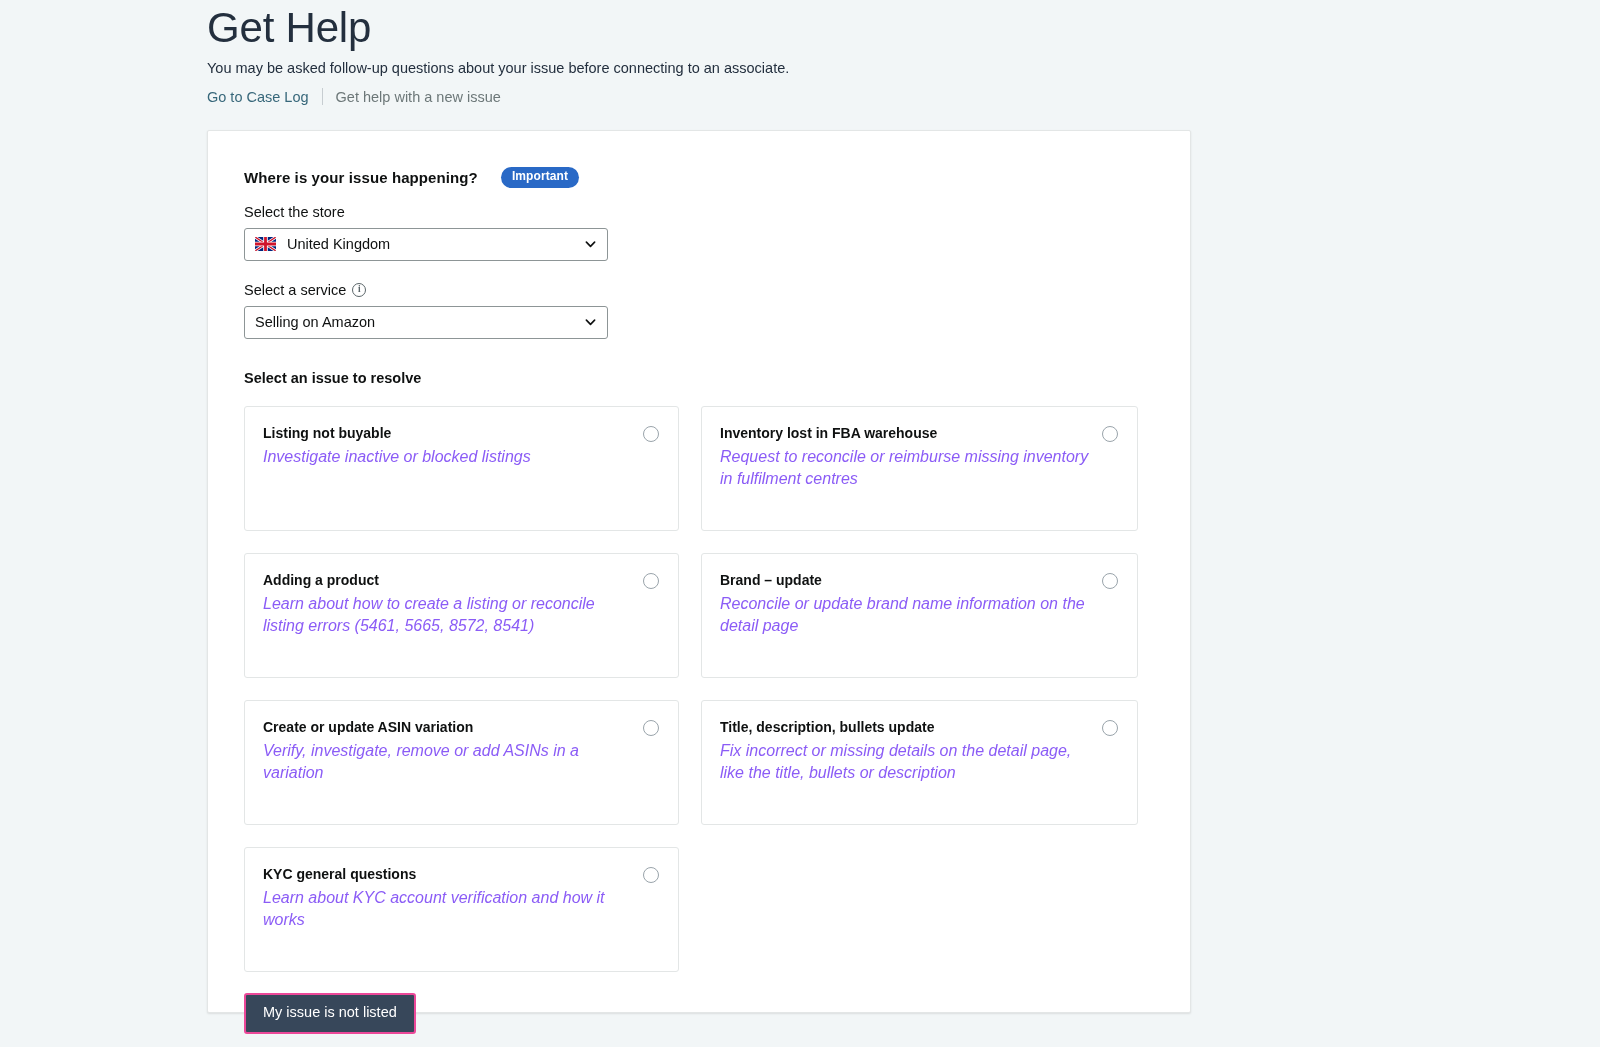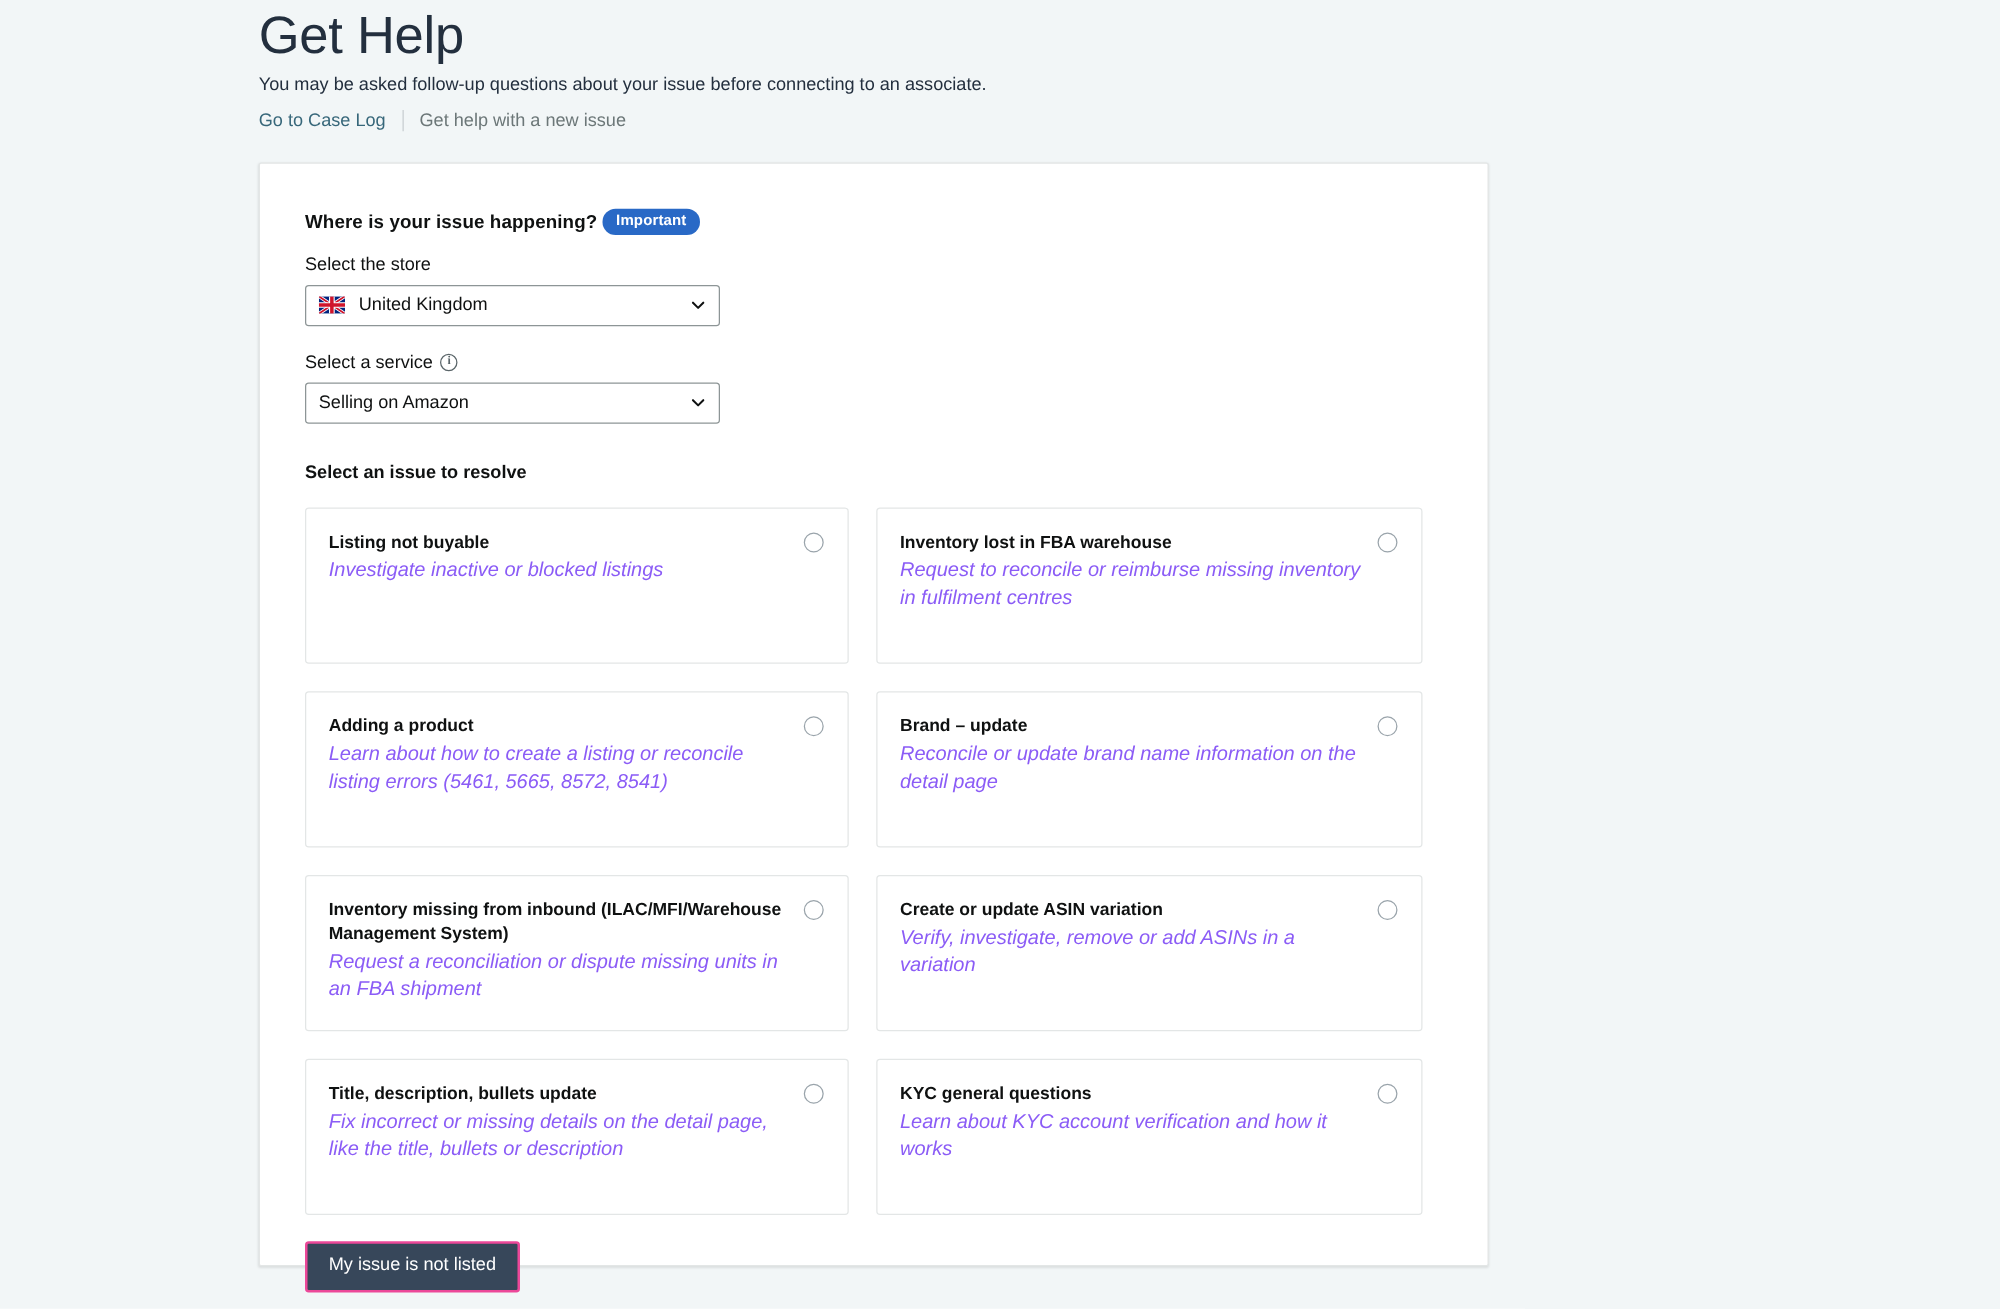--- a/index.html
+++ b/index.html
@@ -79,21 +79,21 @@
     box-shadow: 0 1px 2px rgba(15,17,17,0.10);
   }
 
   .card-inner {
     padding: 36px 36px 0 36px;
   }
 
   .section-title-row {
     display: flex;
     align-items: center;
-    gap: 4px;
+    gap: 23px;
     margin-bottom: 16px;
   }
   .section-title {
     font-size: 15px;
     font-weight: 700;
     color: #0f1111;
     letter-spacing: 0.1px;
   }
   .badge-important {
     display: inline-block;
@@ -128,21 +128,21 @@
     font-weight: 700;
     line-height: 1;
     color: #5a6569;
     font-family: "Liberation Serif", serif;
     cursor: pointer;
     flex: 0 0 auto;
   }
 
   .select-wrap {
     position: relative;
-    width: 332px;
+    width: 364px;
     height: 33px;
     border: 1px solid #8d9596;
     border-radius: 3px;
     background: #ffffff;
     display: flex;
     align-items: center;
     padding: 0 10px;
     cursor: pointer;
     margin-bottom: 21px;
   }
@@ -322,25 +322,20 @@
           <div class="issue-desc">Learn about how to create a listing or reconcile listing errors (5461, 5665, 8572, 8541)</div>
           <span class="issue-radio"></span>
         </div>
 
         <div class="issue-card">
           <div class="issue-title">Brand – update</div>
           <div class="issue-desc">Reconcile or update brand name information on the detail page</div>
           <span class="issue-radio"></span>
         </div>
 
-        <div class="issue-card">
-          <div class="issue-title">Inventory missing from inbound (ILAC/MFI/Warehouse Management System)</div>
-          <div class="issue-desc">Request a reconciliation or dispute missing units in an FBA shipment</div>
-          <span class="issue-radio"></span>
-        </div>
 
         <div class="issue-card">
           <div class="issue-title">Create or update ASIN variation</div>
           <div class="issue-desc">Verify, investigate, remove or add ASINs in a variation</div>
           <span class="issue-radio"></span>
         </div>
 
         <div class="issue-card">
           <div class="issue-title">Title, description, bullets update</div>
           <div class="issue-desc">Fix incorrect or missing details on the detail page, like the title, bullets or description</div>

